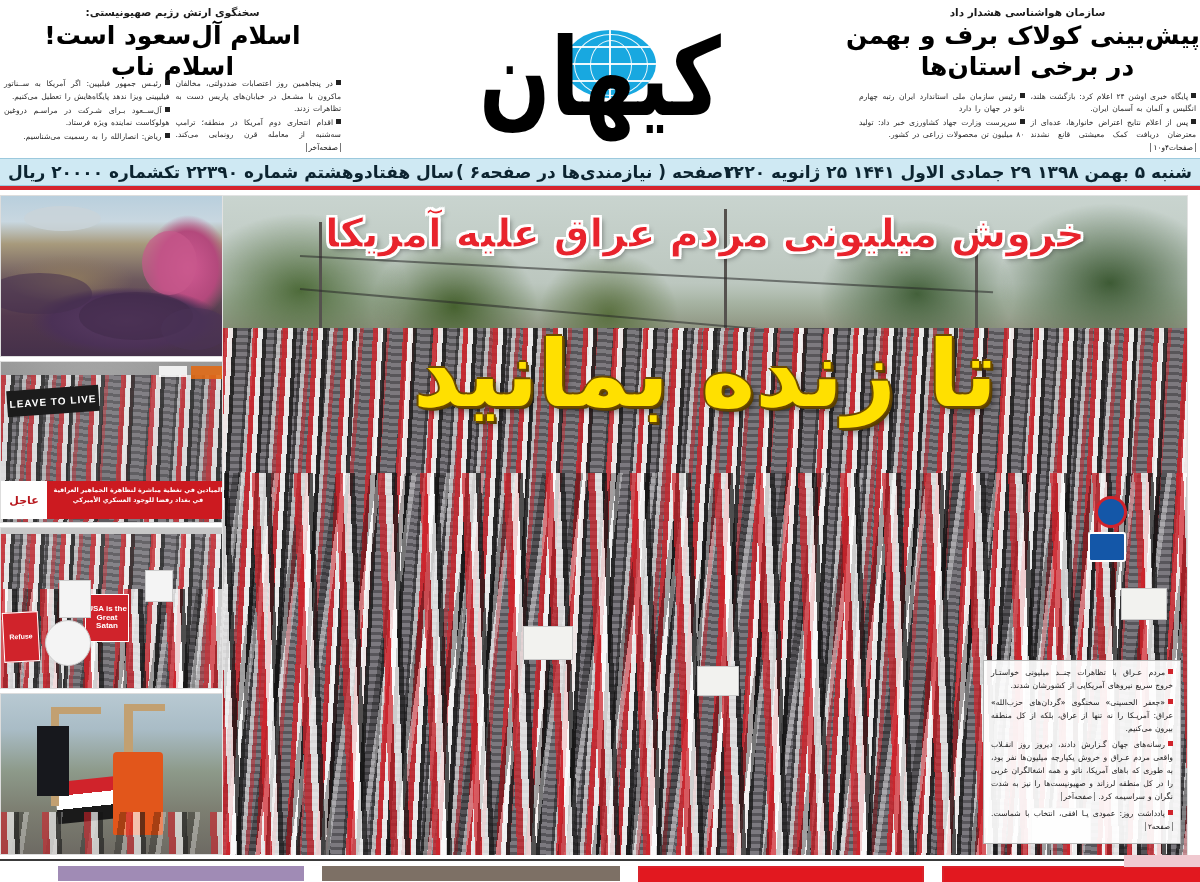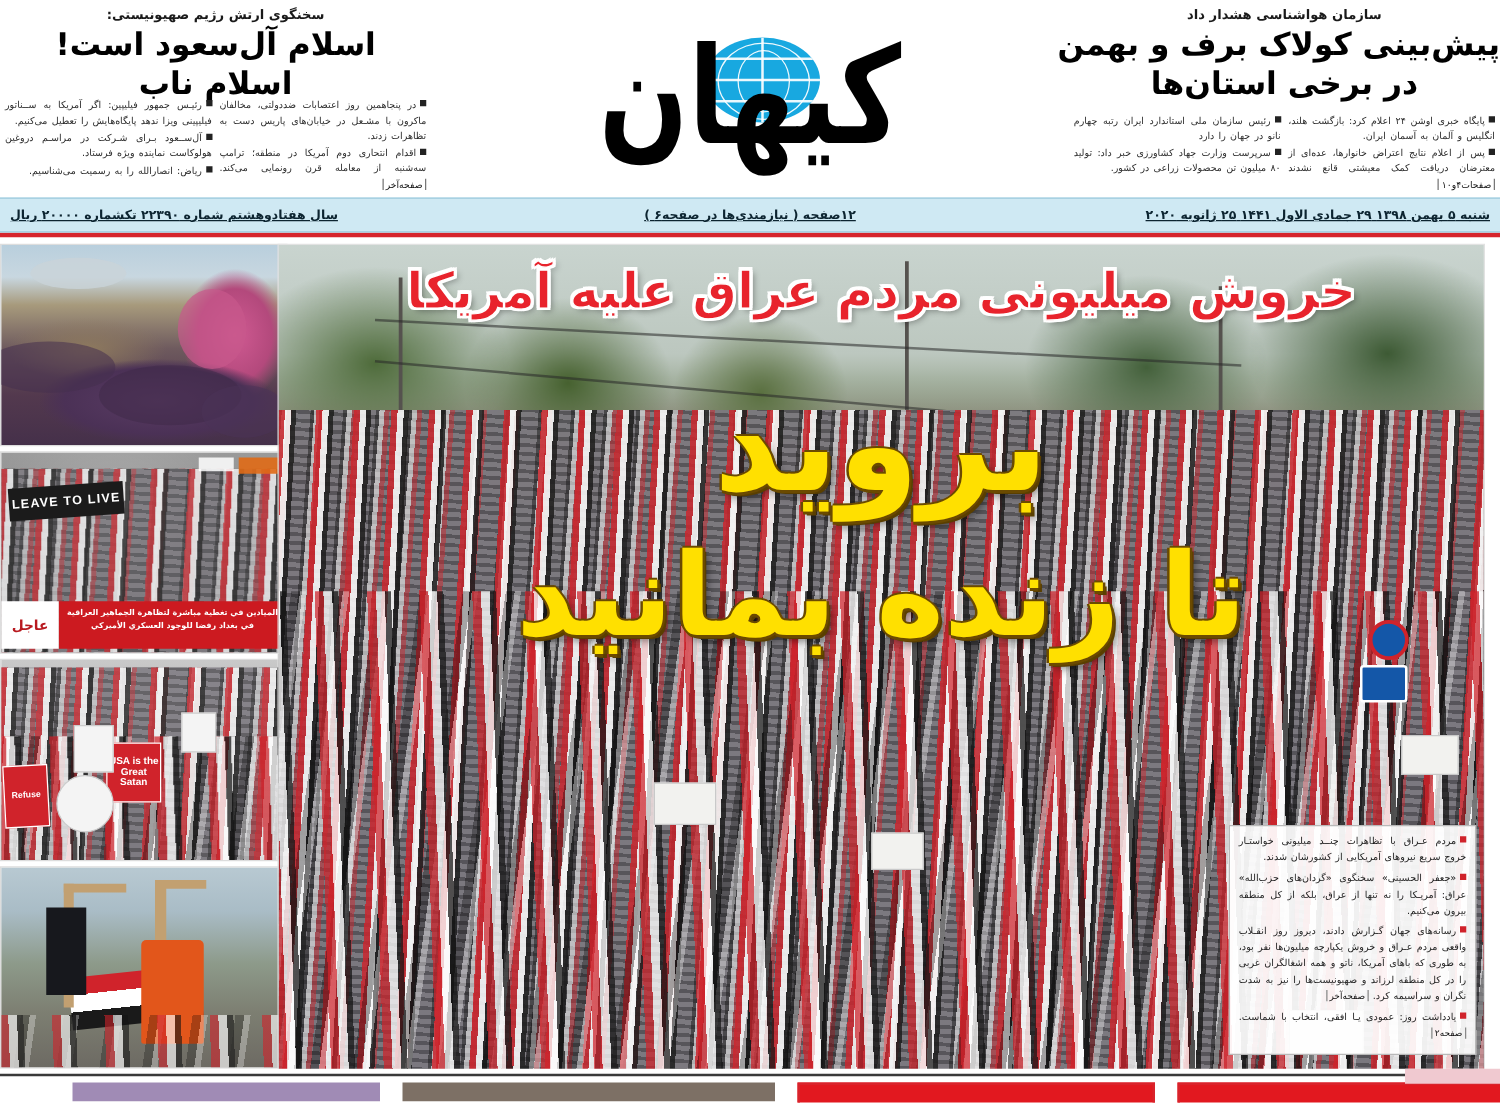--- a/index.html
+++ b/index.html
@@ -72,21 +72,21 @@
   .globe .v1{top:0;bottom:0;width:1.6px;left:45px;}
   .globe .e1{top:4px;left:10px;width:72px;height:60px;border:1.6px solid #fff;border-radius:50%;background:transparent;}
   .globe .e2{top:10px;left:26px;width:40px;height:48px;border:1.6px solid #fff;border-radius:50%;background:transparent;}
 
   
   .infobar{
     position:relative;width:1200px;height:26px;background:#cfe9f3;
     border-top:1px solid #9cc9dd;border-bottom:1px solid #9cc9dd;
     display:flex;align-items:center;
   }
-  .infobar .seg{font-size:10px;font-weight:700;color:#0c2430;white-space:nowrap;text-decoration:underline;}
+  .infobar .seg{font-size:17px;font-weight:700;color:#0c2430;white-space:nowrap;}
   .infobar .seg.l{position:absolute;left:8px;}
   .infobar .seg.c{position:absolute;left:50%;transform:translateX(-50%);}
   .infobar .seg.r{position:absolute;right:8px;}
   .sq{display:inline-block;width:7px;height:7px;border:1px solid #14333f;margin:0 5px;vertical-align:0px;}
 
   .redrule{width:1200px;height:4px;background:#d6242c;}
   .whiterule{width:1200px;height:3px;background:#fff;}
 
   
   .content{position:relative;width:1200px;height:688px;background:#fff;
@@ -380,21 +380,20 @@
       <div class="roadsign" style="right:60px;top:300px;width:26px;height:26px;"></div>
       <div class="roadsign sq" style="right:56px;top:336px;width:34px;height:26px;"></div>
       <div class="sign-white" style="right:20px;top:392px;width:44px;height:30px;"></div>
       <div class="sign-white" style="left:300px;top:430px;width:48px;height:32px;"></div>
       <div class="sign-white" style="left:474px;top:470px;width:40px;height:28px;"></div>
       <div class="sign-white" style="right:96px;top:612px;width:58px;height:34px;"></div>
 
       <div class="headline">خروش میلیونی مردم عراق علیه آمریکا</div>
 
       <div class="slogan">
-        <span class="s1">بروید</span>
         <span class="s2">تا زنده بمانید</span>
       </div>
 
       <div class="summary">
         <p><span class="sq-b"></span><span>مردم عـراق با تظاهرات چنــد میلیونی خواستـار خروج سریع نیروهای آمریکایی از کشورشان شدند.</span></p>
         <p><span class="sq-b"></span><span>«جعفر الحسینی» سخنگوی «گردان‌های حزب‌الله» عراق: آمریـکا را نه تنها از عراق، بلکه از کل منطقه بیرون می‌کنیم.</span></p>
         <p><span class="sq-b"></span><span>رسانه‌های جهان گـزارش دادند، دیروز روز انقـلاب واقعی مردم عـراق و خروش یکپارچه میلیون‌ها نفر بود، به طوری که باهای آمریکا، ناتو و همه اشغالگران غربی را در کل منطقه لرزاند و صهیونیست‌ها را نیز به شدت نگران و سراسیمه کرد.</span>
           <span class="pg">صفحه‌آخر</span></p>
         <p><span class="sq-b"></span><span>یادداشت روز: عمودی یـا افقی، انتخاب با شماست.</span>
           <span class="pg">صفحه۲</span></p>

